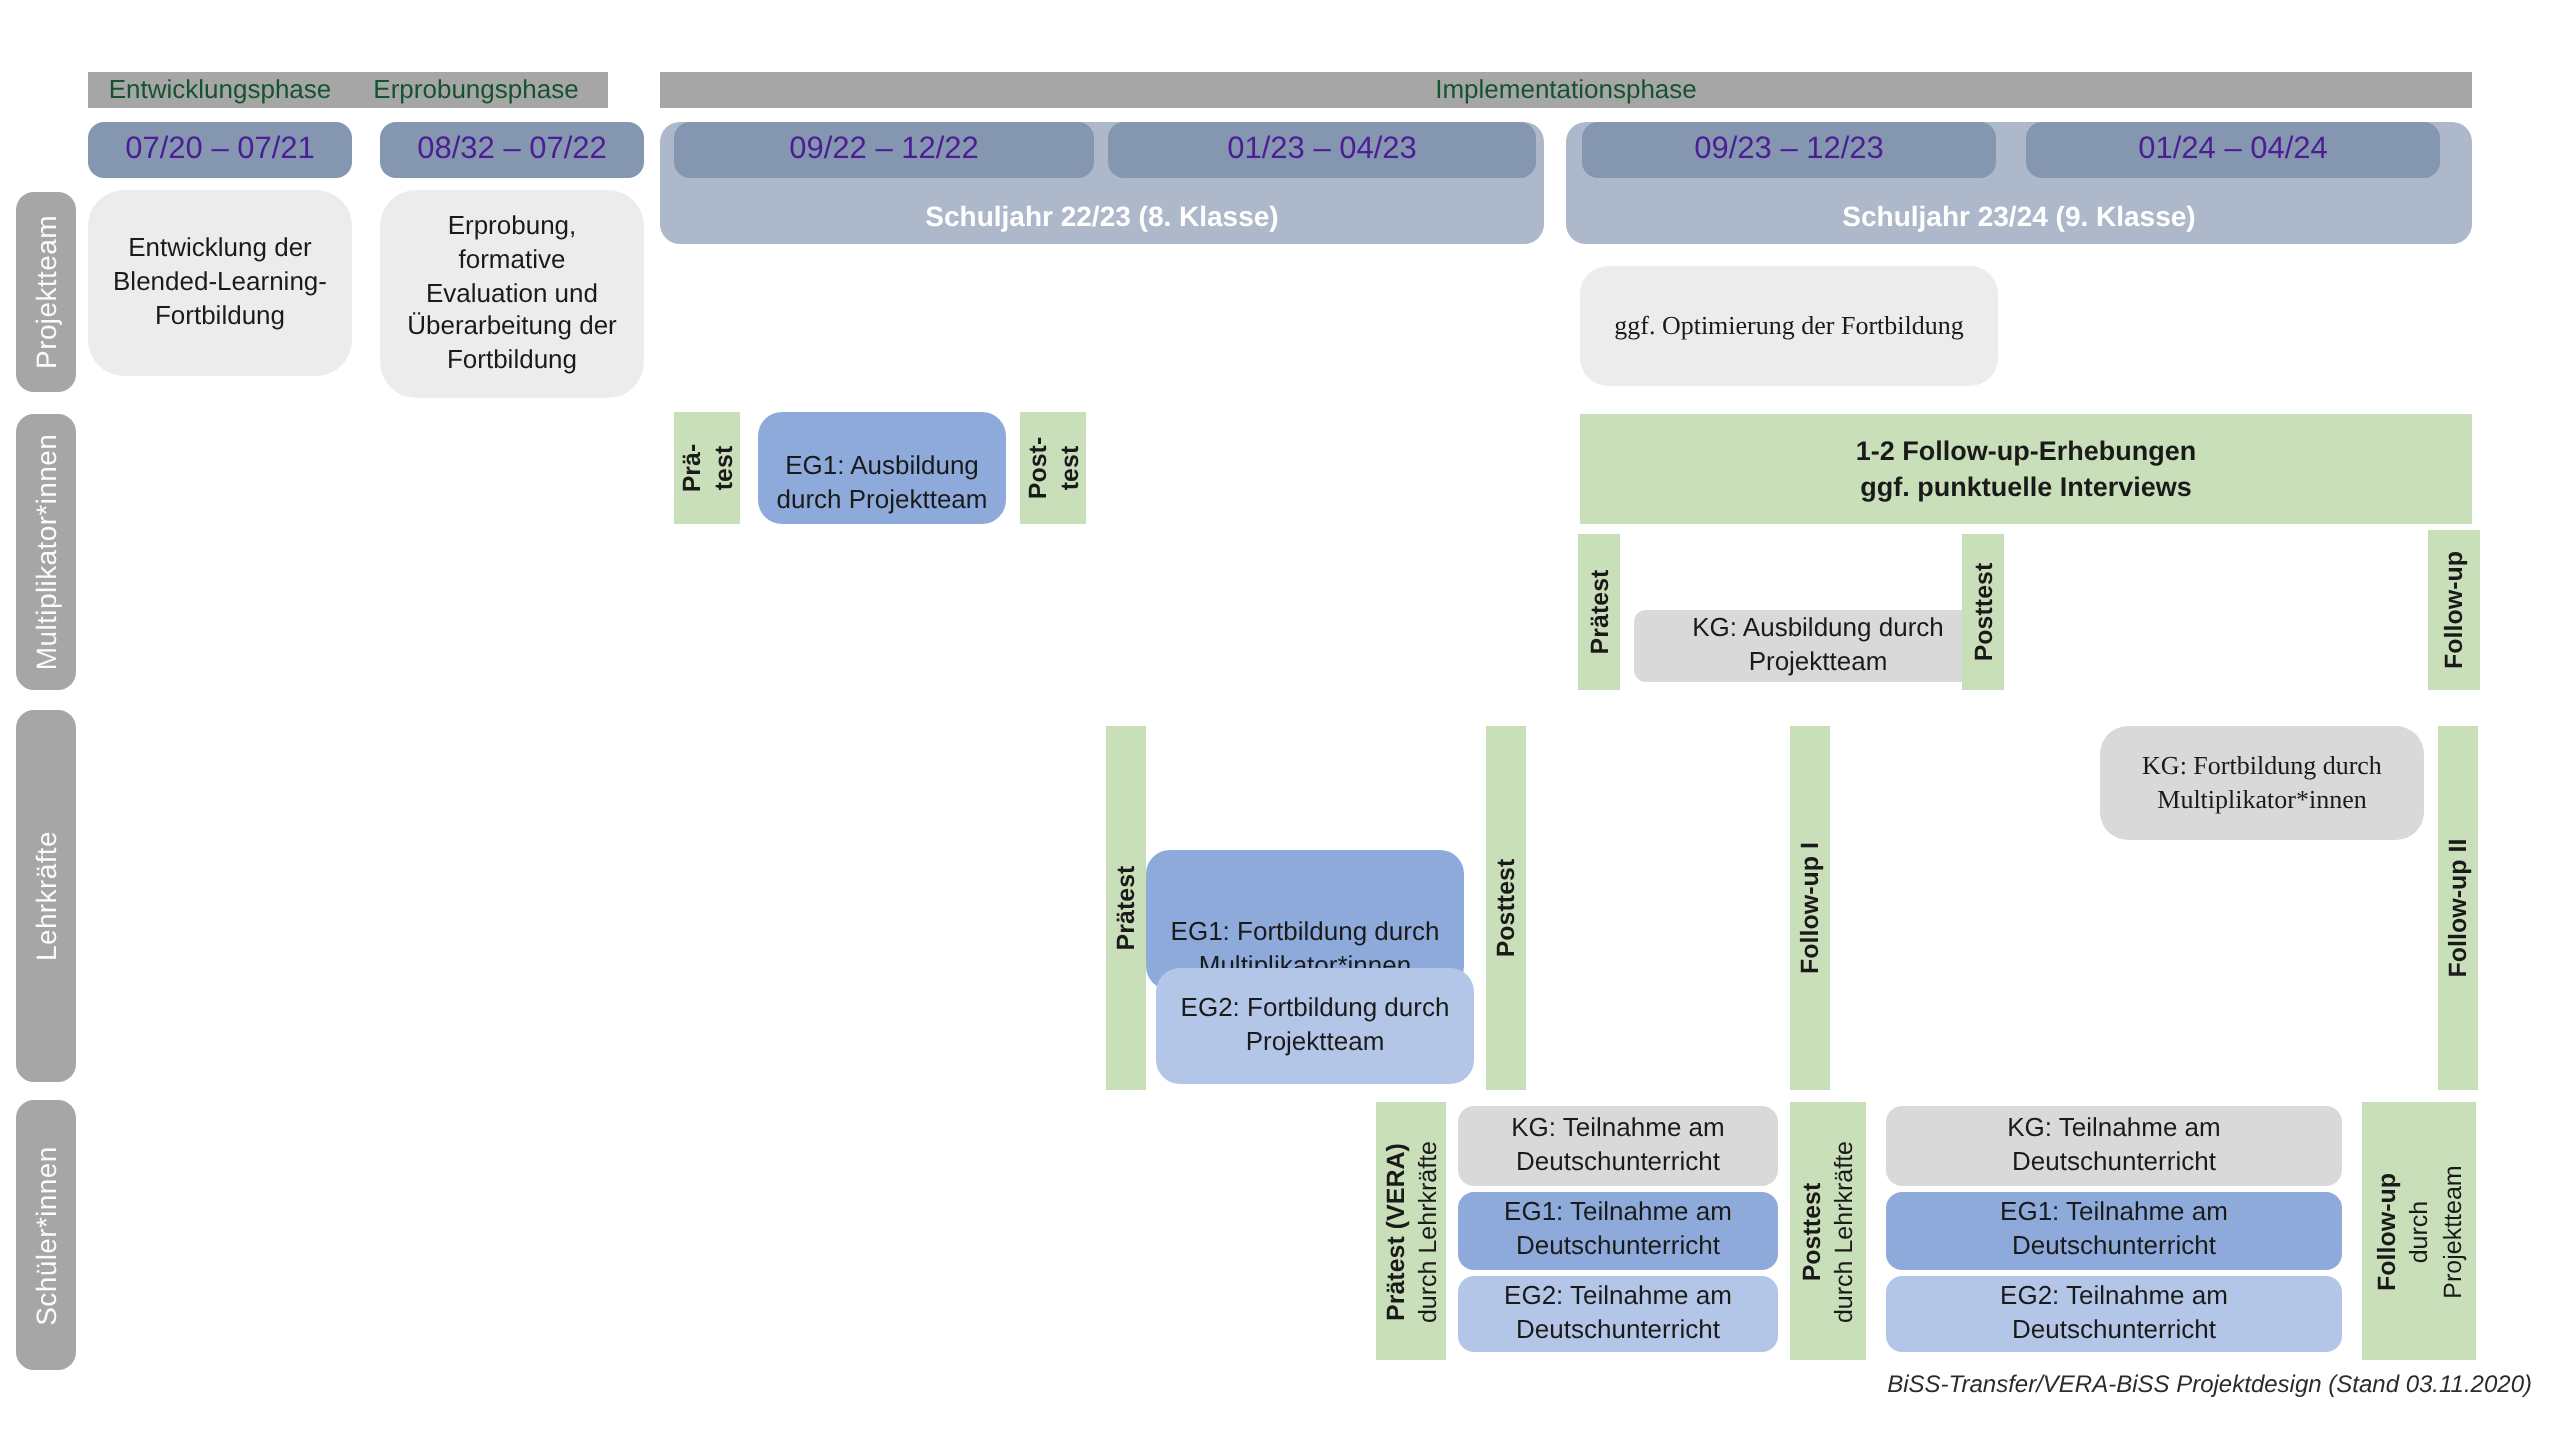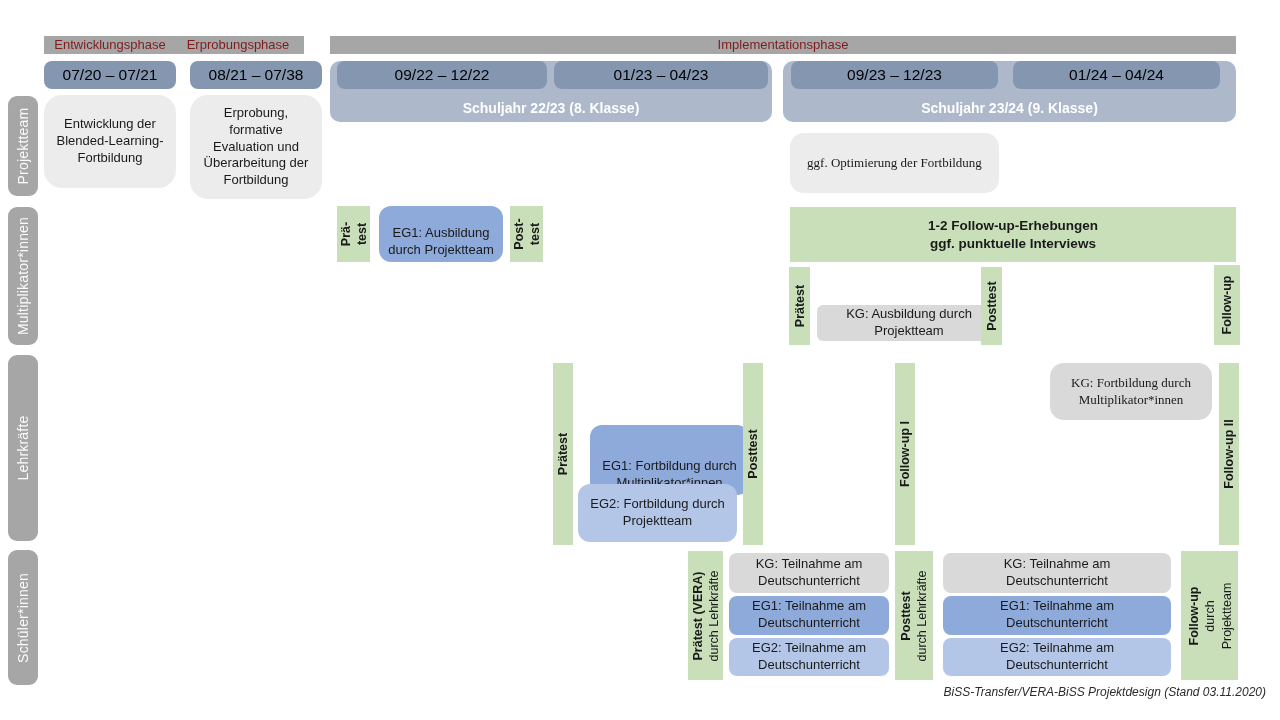--- a/index.html
+++ b/index.html
@@ -3,36 +3,36 @@
 <meta charset="utf-8">
 <style>
   html,body{margin:0;padding:0;background:#fff;}
   .canvas{
     position:relative;width:1280px;height:720px;background:#fff;overflow:hidden;
     font-family:"Liberation Sans","DejaVu Sans",sans-serif;color:#1a1a1a;
   }
   
   .phase-bar{
     position:absolute;box-sizing:border-box;top:36px;height:18px;
-    background:var(--color-phase-bar,#a6a6a6);color:#7f1d1d;font-size:13px;
+    background:var(--color-phase-bar,#a6a6a6);color:#14532d;font-size:13px;
     line-height:18px;text-align:center;white-space:nowrap;
   }
   
   .band{
     position:absolute;box-sizing:border-box;top:61px;height:61px;border-radius:10px;
     background:var(--color-year-band,#adb8ca);
   }
   .year-label{
     position:absolute;left:0;right:0;bottom:6px;text-align:center;
     color:#fff;font-weight:bold;font-size:14px;
   }
   
   .pill{
     position:absolute;box-sizing:border-box;top:61px;height:28px;border-radius:8px;
-    background:var(--color-date-pill,#8496b0);color:#000000;font-size:15.5px;
+    background:var(--color-date-pill,#8496b0);color:#4c1d95;font-size:15.5px;
     line-height:28px;text-align:center;white-space:nowrap;
   }
   
   .box{
     position:absolute;box-sizing:border-box;display:flex;align-items:center;justify-content:center;
     text-align:center;font-size:13px;line-height:1.3;padding:3px 8px;color:#1a1a1a;
   }
   .light{background:var(--color-light-gray-box,#ececec);}
   .gray{background:var(--color-gray-box,#d9d9d9);}
   .bmid{background:var(--color-blue-mid,#8eaadb);align-items:flex-end;}
@@ -72,21 +72,21 @@
   <div class="phase-bar" style="left:330px;width:906px">Implementationsphase</div>
 
   <div class="band" style="left:330px;width:442px">
     <div class="year-label">Schuljahr 22/23 (8. Klasse)</div>
   </div>
   <div class="band" style="left:783px;width:453px">
     <div class="year-label">Schuljahr 23/24 (9. Klasse)</div>
   </div>
 
   <div class="pill" style="left:44px;width:132px">07/20 – 07/21</div>
-  <div class="pill" style="left:190px;width:132px">08/21 – 07/38</div>
+  <div class="pill" style="left:190px;width:132px">08/32 – 07/22</div>
   <div class="pill" style="left:337px;width:210px">09/22 – 12/22</div>
   <div class="pill" style="left:554px;width:214px">01/23 – 04/23</div>
   <div class="pill" style="left:791px;width:207px">09/23 – 12/23</div>
   <div class="pill" style="left:1013px;width:207px">01/24 – 04/24</div>
 
   <div class="vbar rowlabel" style="left:8px;top:96px;width:30px;height:100px">
     <div class="rot">
         <span>Projektteam</span>
       </div>
   </div>
@@ -154,21 +154,21 @@
     <div class="rot">
         <span>Follow-up</span>
       </div>
   </div>
 
   <div class="vbar greenbg" style="left:553px;top:363px;width:20px;height:182px">
     <div class="rot">
         <span>Prätest</span>
       </div>
   </div>
-  <div class="box bmid r12" style="left:590px;top:425px;width:159px;height:70px">
+  <div class="box bmid r12" style="left:573px;top:425px;width:159px;height:70px">
     <span>EG1: Fortbildung durch Multiplikator*innen</span>
   </div>
   <div class="box blight r12" style="left:578px;top:484px;width:159px;height:58px">
     <span>EG2: Fortbildung durch Projektteam</span>
   </div>
   <div class="vbar greenbg" style="left:743px;top:363px;width:20px;height:182px">
     <div class="rot">
         <span>Posttest</span>
       </div>
   </div>

